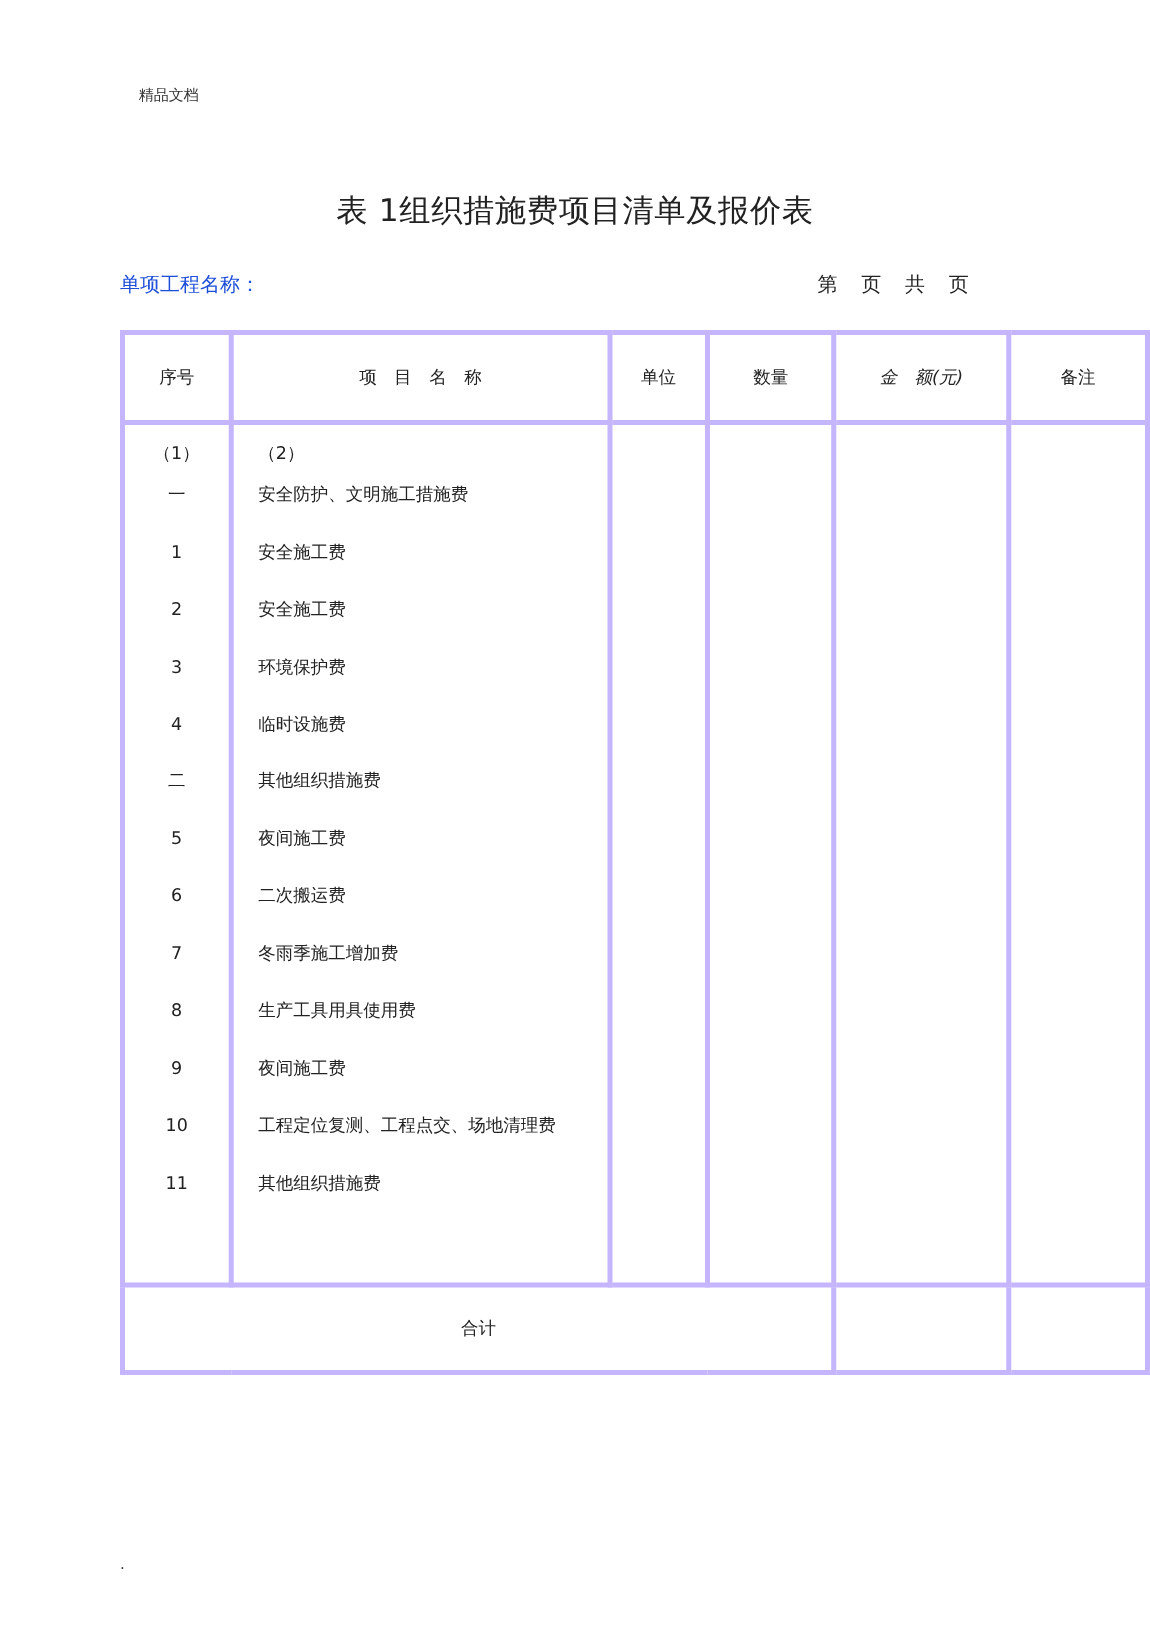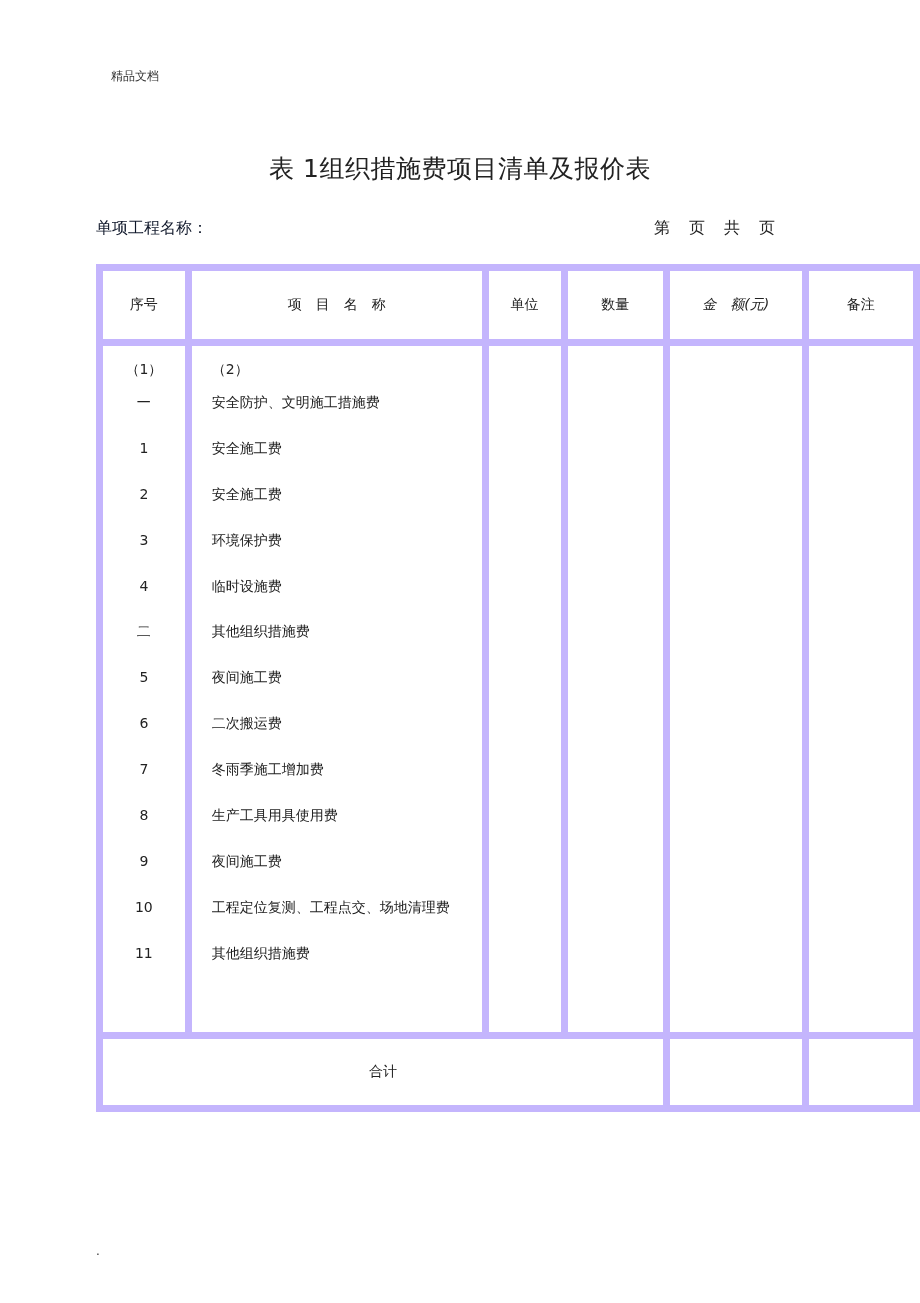--- a/index.html
+++ b/index.html
@@ -2,26 +2,26 @@
 <html><head>
 <meta charset="utf-8">
 <style>
   html, body { margin: 0; padding: 0; background: #ffffff; }
   body { width: 920px; height: 1303px; position: relative; overflow: hidden;
          font-family: "DejaVu Sans", "Liberation Sans", sans-serif; color: #222; }
   .watermark { position: absolute; left: 96px; top: 68px; font-size: 12px; color: #333; margin-left: 15px; }
   .title { position: absolute; left: 0; width: 920px; top: 152px; text-align: center;
            font-size: 25px; color: #222; letter-spacing: 0.5px; }
   .title .num { }
-  .meta-left { position: absolute; left: 96px; top: 218px; font-size: 16px; color: #0f172a; }
+  .meta-left { position: absolute; left: 96px; top: 218px; font-size: 16px; color: #1d4ed8; }
   .meta-right { position: absolute; left: 654px; top: 218px; font-size: 16px; color: #222; }
   .meta-right span { display: inline-block; margin-right: 19px; }
   .table-wrap { position: absolute; left: 96px; top: 264px; }
   table { border-collapse: collapse; table-layout: fixed; font-size: 14px; color: #222; }
-  td, th { border: 7px solid #c4b5fd; padding: 12px; font-weight: normal; }
+  td, th { border: 4px solid #c4b5fd; padding: 12px; font-weight: normal; }
   table { border: 1.5px solid #111; }
   th { height: 44px; text-align: center; font-size: 14px; }
   .c1 { width: 62px; } .c2 { width: 311px; } .c3 { width: 55px; }
   .c4 { width: 83px; margin-top: 37px; } .c5 { width: 124px; font-style: italic; } .c6 { width: 94px; }
   .body-cell { vertical-align: top; }
   .seq-list, .name-list { list-style: none; margin: 0; padding: 0; }
   .seq-list li { height: 45.9px; text-align: center; line-height: 20px; }
   .name-list li { height: 45.9px; line-height: 20px; padding-left: 8px; }
   .seq-list li.first, .name-list li.first { height: 34px; line-height: 22px; }
   .body-row td { height: 662px; }

